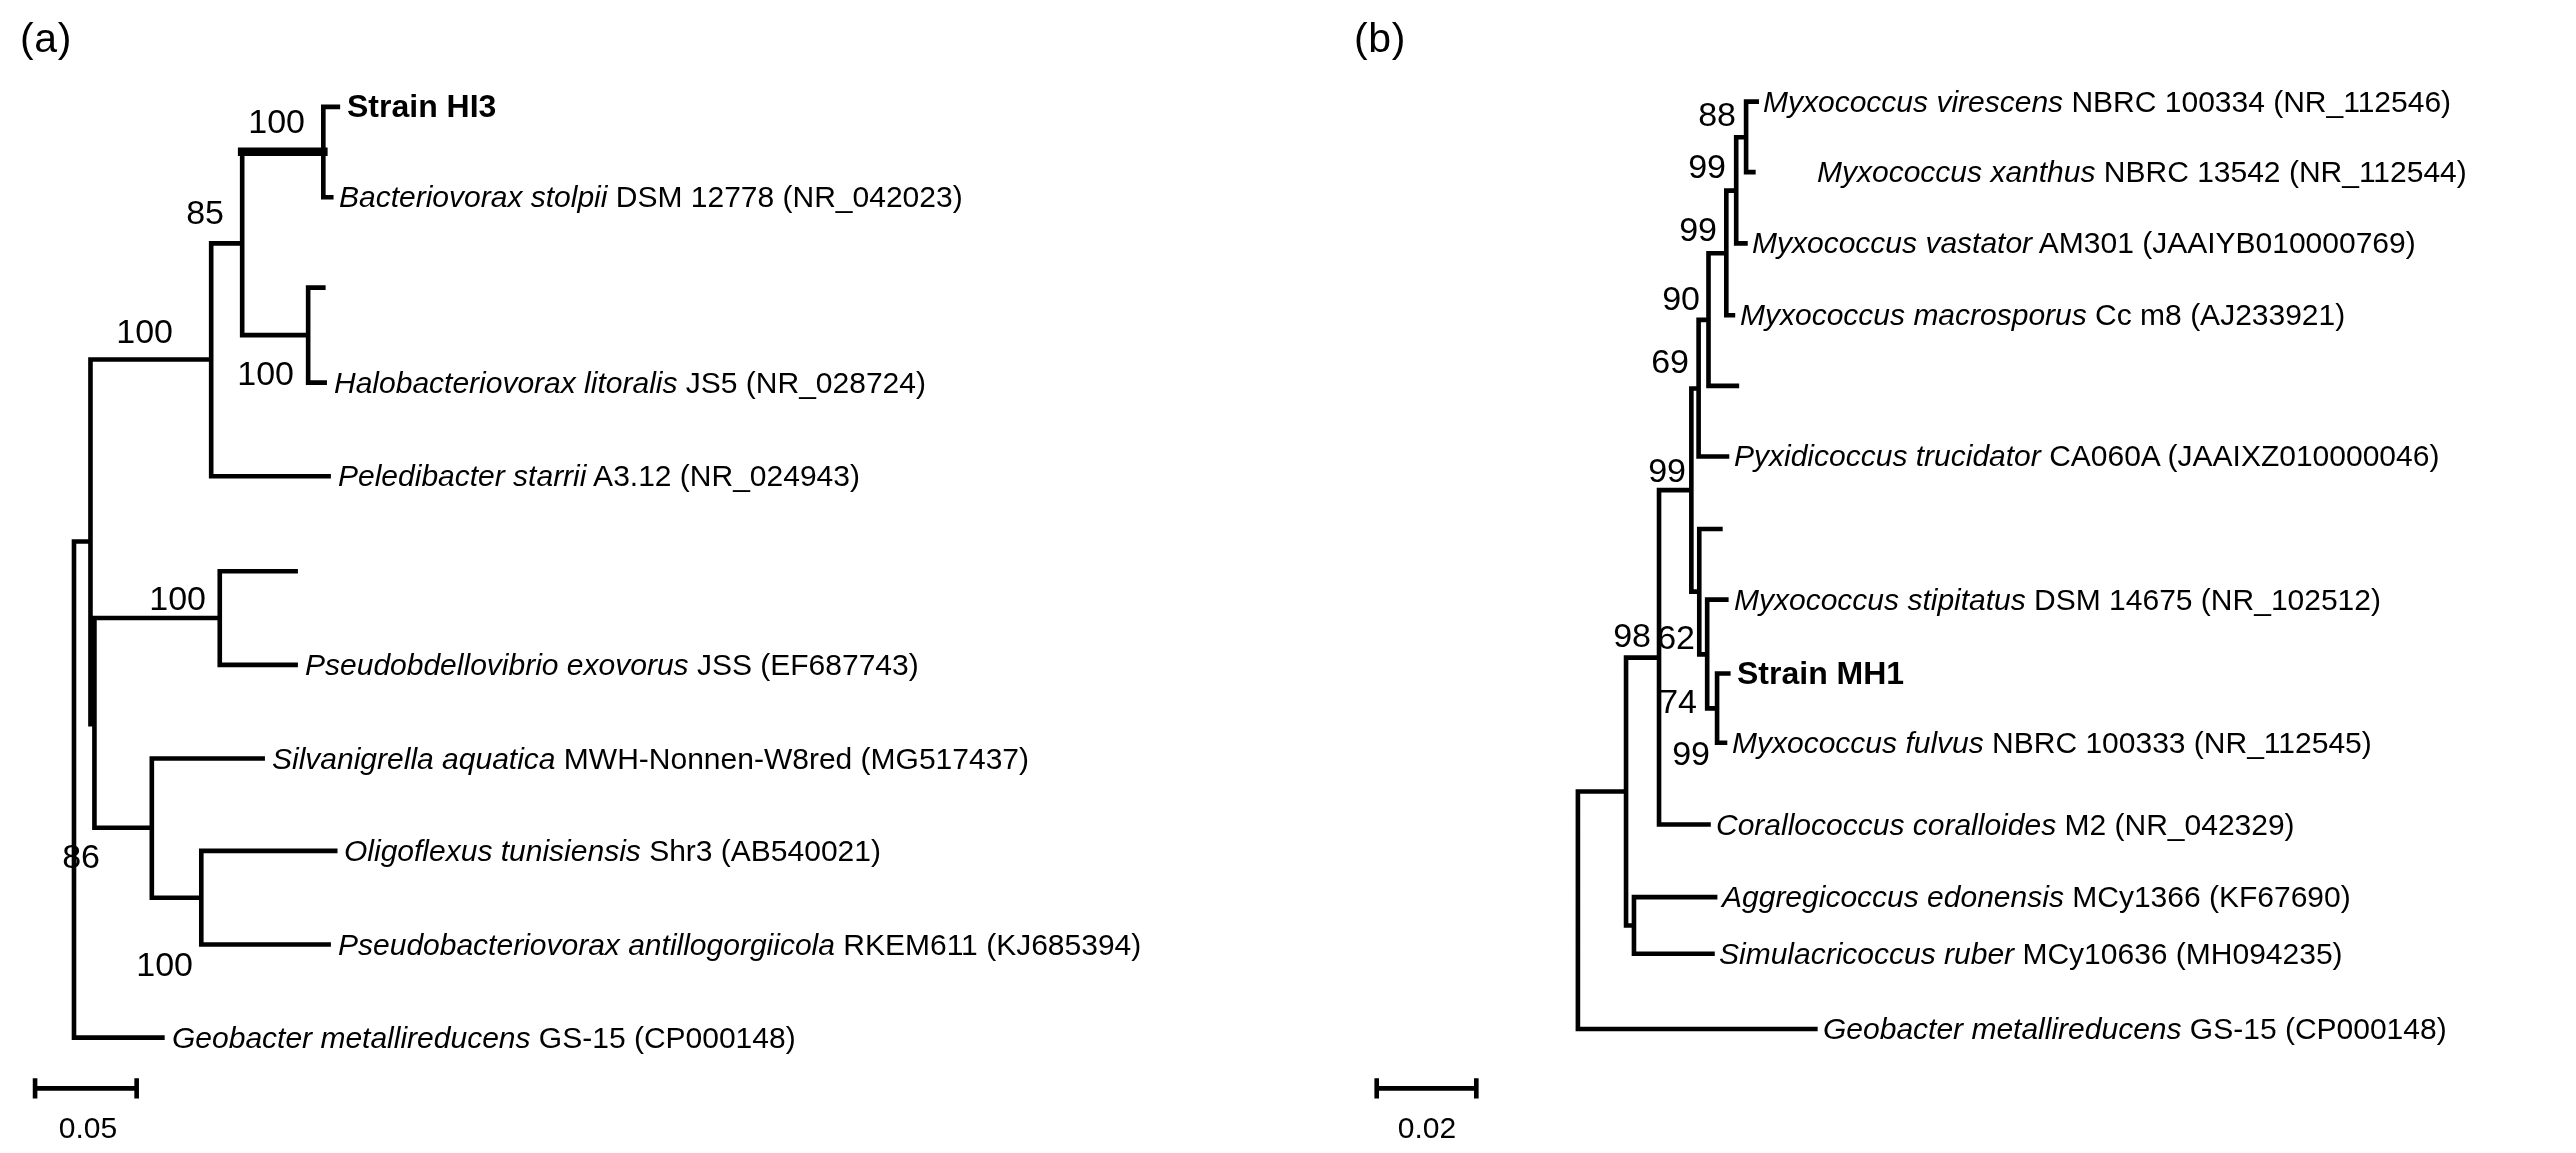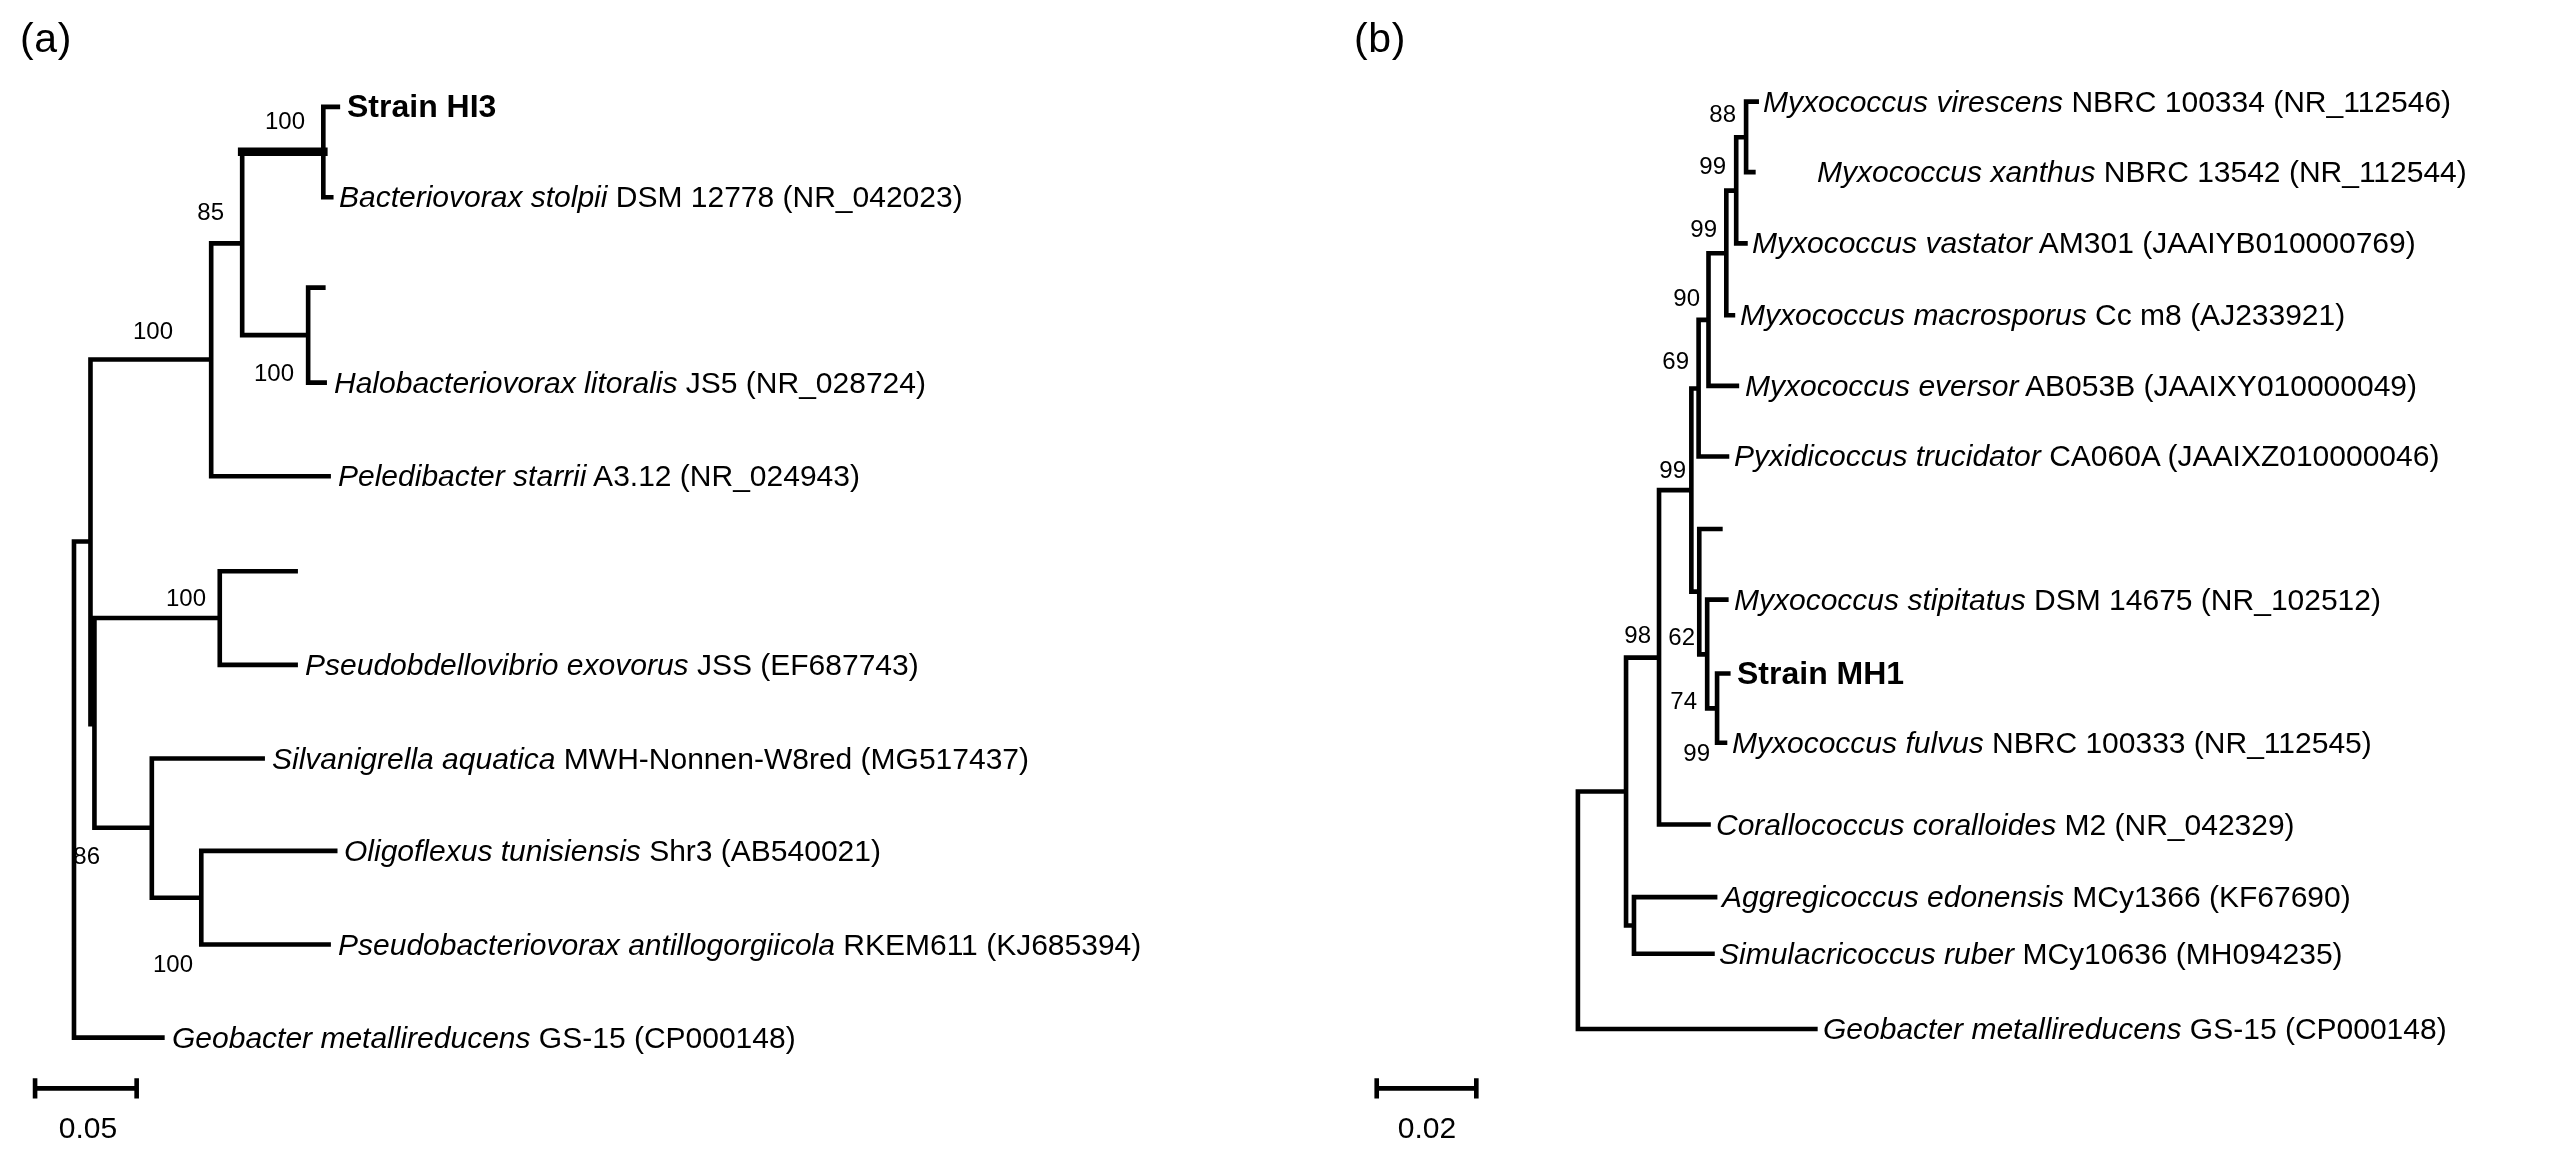--- a/index.html
+++ b/index.html
@@ -14,21 +14,21 @@
     position: absolute; font-size: 41px; color: #000;
     font-weight: 400; letter-spacing: 0.7px;
   }
   .taxon {
     position: absolute; font-size: 30px; white-space: nowrap;
     transform: translateY(-52%); line-height: 1.1; color: #000;
   }
   .taxon .it { font-style: italic; }
   .taxon.bold { font-weight: bold; font-size: 32px; }
   .boot {
-    position: absolute; font-size: 24px; white-space: nowrap;
+    position: absolute; font-size: 34px; white-space: nowrap;
     transform: translate(-100%, -50%); color: #000;
   }
   .scale-label {
     position: absolute; font-size: 30px; white-space: nowrap;
     transform: translate(-50%, -50%); color: #000;
   }
 </style>
 </head>
 <body>
 
@@ -88,21 +88,20 @@
   <div class="boot" style="left:206px; top:598px">100</div>
   <div class="boot" style="left:100px; top:856px">86</div>
   <div class="boot" style="left:193px; top:964px">100</div>
 
   <div class="scale-label" style="left:88px; top:1128px">0.05</div>
 
   <div class="taxon" style="left:1763px; top:102px"><span class="it">Myxococcus virescens</span><span> NBRC 100334 (NR_112546)</span></div>
   <div class="taxon" style="left:1817px; top:172px"><span class="it">Myxococcus xanthus</span><span> NBRC 13542 (NR_112544)</span></div>
   <div class="taxon" style="left:1752px; top:243px"><span class="it">Myxococcus vastator</span><span> AM301 (JAAIYB010000769)</span></div>
   <div class="taxon" style="left:1740px; top:315px"><span class="it">Myxococcus macrosporus</span><span> Cc m8 (AJ233921)</span></div>
-  <div class="taxon" style="left:1745px; top:386px"><span class="it">Myxococcus eversor</span><span> AB053B (JAAIXY010000049)</span></div>
   <div class="taxon" style="left:1734px; top:456px"><span class="it">Pyxidicoccus trucidator</span><span> CA060A (JAAIXZ010000046)</span></div>
   <div class="taxon" style="left:1734px; top:600px"><span class="it">Myxococcus stipitatus</span><span> DSM 14675 (NR_102512)</span></div>
   <div class="taxon bold" style="left:1737px; top:674px"><span class="it"></span><span>Strain MH1</span></div>
   <div class="taxon" style="left:1732px; top:743px"><span class="it">Myxococcus fulvus</span><span> NBRC 100333 (NR_112545)</span></div>
   <div class="taxon" style="left:1716px; top:825px"><span class="it">Corallococcus coralloides</span><span> M2 (NR_042329)</span></div>
   <div class="taxon" style="left:1722px; top:897px"><span class="it">Aggregicoccus edonensis</span><span> MCy1366 (KF67690)</span></div>
   <div class="taxon" style="left:1719px; top:954px"><span class="it">Simulacricoccus ruber</span><span> MCy10636 (MH094235)</span></div>
   <div class="taxon" style="left:1823px; top:1029px"><span class="it">Geobacter metallireducens</span><span> GS-15 (CP000148)</span></div>
 
   <div class="boot" style="left:1736px; top:114px">88</div>

